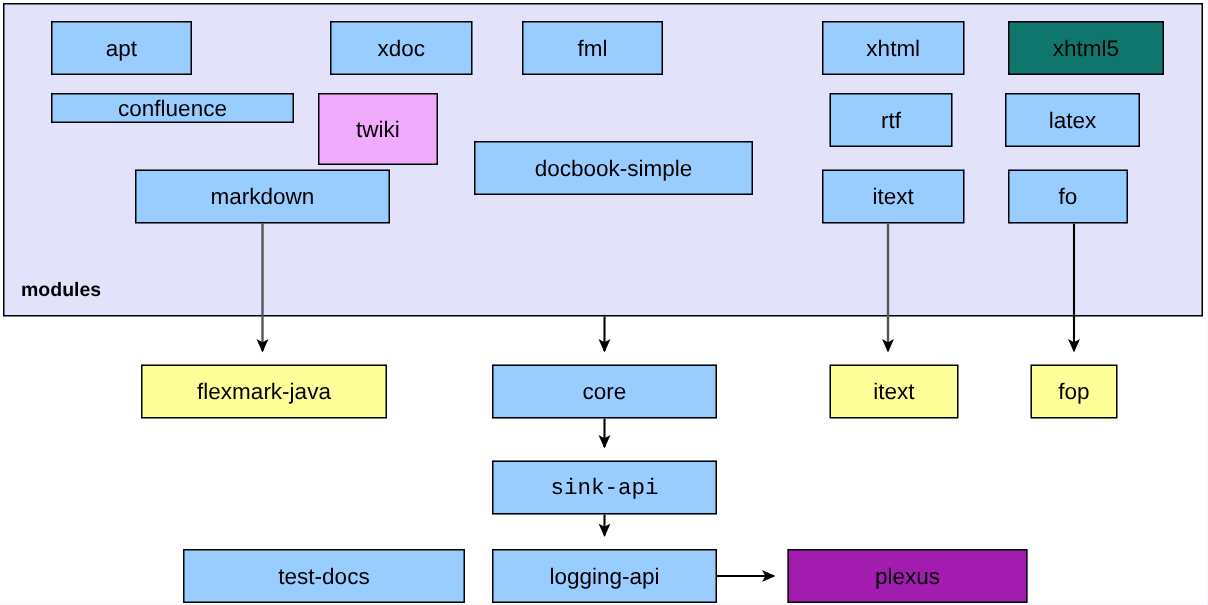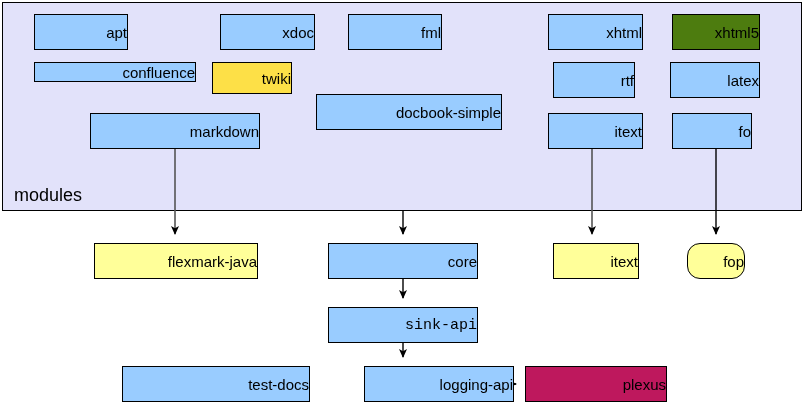--- a/index.html
+++ b/index.html
@@ -25,32 +25,32 @@
     height: 403px;
     pointer-events: none;
   }
   .cluster {
     position: absolute;
     box-sizing: border-box;
     border: 1px solid #000000;
   }
   .cluster-label {
     position: absolute;
-    font-weight: normal;
-    font-size: 18px;
+    font-weight: bold;
+    font-size: 13px;
     color: #000000;
     white-space: nowrap;
   }
   .node {
     position: absolute;
     box-sizing: border-box;
     border: 1px solid #000000;
     display: flex;
     align-items: center;
-    justify-content: flex-end;
+    justify-content: center;
     font-size: 15px;
     color: #000000;
     white-space: nowrap;
     line-height: 1;
   }
 </style>
 </head>
 <body>
 
 <div id="canvas">
@@ -103,27 +103,27 @@
       </div>
       <div class="node" style="left: 220px; top: 14px; width: 95px; height: 36px; background: rgb(153, 204, 255); border-color: rgb(0, 0, 0);">
         <span>xdoc</span>
       </div>
       <div class="node" style="left: 348px; top: 14px; width: 94px; height: 36px; background: rgb(153, 204, 255); border-color: rgb(0, 0, 0);">
         <span>fml</span>
       </div>
       <div class="node" style="left: 548px; top: 14px; width: 95px; height: 36px; background: rgb(153, 204, 255); border-color: rgb(0, 0, 0);">
         <span>xhtml</span>
       </div>
-      <div class="node" style="left: 672px; top: 14px; width: 88px; height: 36px; background: #4d7c0f; border-color: rgb(0, 0, 0);">
+      <div class="node" style="left: 672px; top: 14px; width: 104px; height: 36px; background: #0f766e; border-color: rgb(0, 0, 0);">
         <span>xhtml5</span>
       </div>
       <div class="node" style="left: 34px; top: 62px; width: 162px; height: 20px; background: rgb(153, 204, 255); border-color: rgb(0, 0, 0);">
         <span>confluence</span>
       </div>
-      <div class="node" style="left: 212px; top: 62px; width: 80px; height: 32px; background: #fde047; border-color: rgb(0, 0, 0);">
+      <div class="node" style="left: 212px; top: 62px; width: 80px; height: 48px; background: #f0abfc; border-color: rgb(0, 0, 0);">
         <span>twiki</span>
       </div>
       <div class="node" style="left: 316px; top: 62px; width: 186px; height: 36px; background: rgb(153, 204, 255); border-color: rgb(0, 0, 0); margin-top: 32px;">
         <span>docbook-simple</span>
       </div>
       <div class="node" style="left: 553px; top: 62px; width: 82px; height: 36px; background: rgb(153, 204, 255); border-color: rgb(0, 0, 0);">
         <span>rtf</span>
       </div>
       <div class="node" style="left: 670px; top: 62px; width: 90px; height: 36px; background: rgb(153, 204, 255); border-color: rgb(0, 0, 0);">
         <span>latex</span>
@@ -139,30 +139,30 @@
       </div>
       <div class="node" style="left: 94px; top: 243px; width: 164px; height: 36px; background: rgb(255, 255, 153); border-color: rgb(0, 0, 0);">
         <span>flexmark-java</span>
       </div>
       <div class="node" style="left: 328px; top: 243px; width: 150px; height: 36px; background: rgb(153, 204, 255); border-color: rgb(0, 0, 0);">
         <span>core</span>
       </div>
       <div class="node" style="left: 553px; top: 243px; width: 86px; height: 36px; background: rgb(255, 255, 153); border-color: rgb(0, 0, 0);">
         <span>itext</span>
       </div>
-      <div class="node" style="left: 687px; top: 243px; width: 58px; height: 36px; background: rgb(255, 255, 153); border-color: rgb(0, 0, 0); border-radius: 13px;">
+      <div class="node" style="left: 687px; top: 243px; width: 58px; height: 36px; background: rgb(255, 255, 153); border-color: rgb(0, 0, 0);">
         <span>fop</span>
       </div>
       <div class="node" style="left: 328px; top: 307px; width: 150px; height: 36px; background: rgb(153, 204, 255); border-color: rgb(0, 0, 0); font-family: Liberation Mono, monospace;">
         <span>sink-api</span>
       </div>
       <div class="node" style="left: 122px; top: 366px; width: 188px; height: 36px; background: rgb(153, 204, 255); border-color: rgb(0, 0, 0);">
         <span>test-docs</span>
       </div>
-      <div class="node" style="left: 328px; top: 366px; width: 150px; height: 36px; background: rgb(153, 204, 255); border-color: rgb(0, 0, 0); margin-left: 36px;">
+      <div class="node" style="left: 328px; top: 366px; width: 150px; height: 36px; background: rgb(153, 204, 255); border-color: rgb(0, 0, 0);">
         <span>logging-api</span>
       </div>
-      <div class="node" style="left: 525px; top: 366px; width: 142px; height: 36px; background: #be185d; border-color: rgb(0, 0, 0);">
+      <div class="node" style="left: 525px; top: 366px; width: 160px; height: 36px; background: #a21caf; border-color: rgb(0, 0, 0);">
         <span>plexus</span>
       </div>
     </div>
 
 </div>
 
 </body></html>

